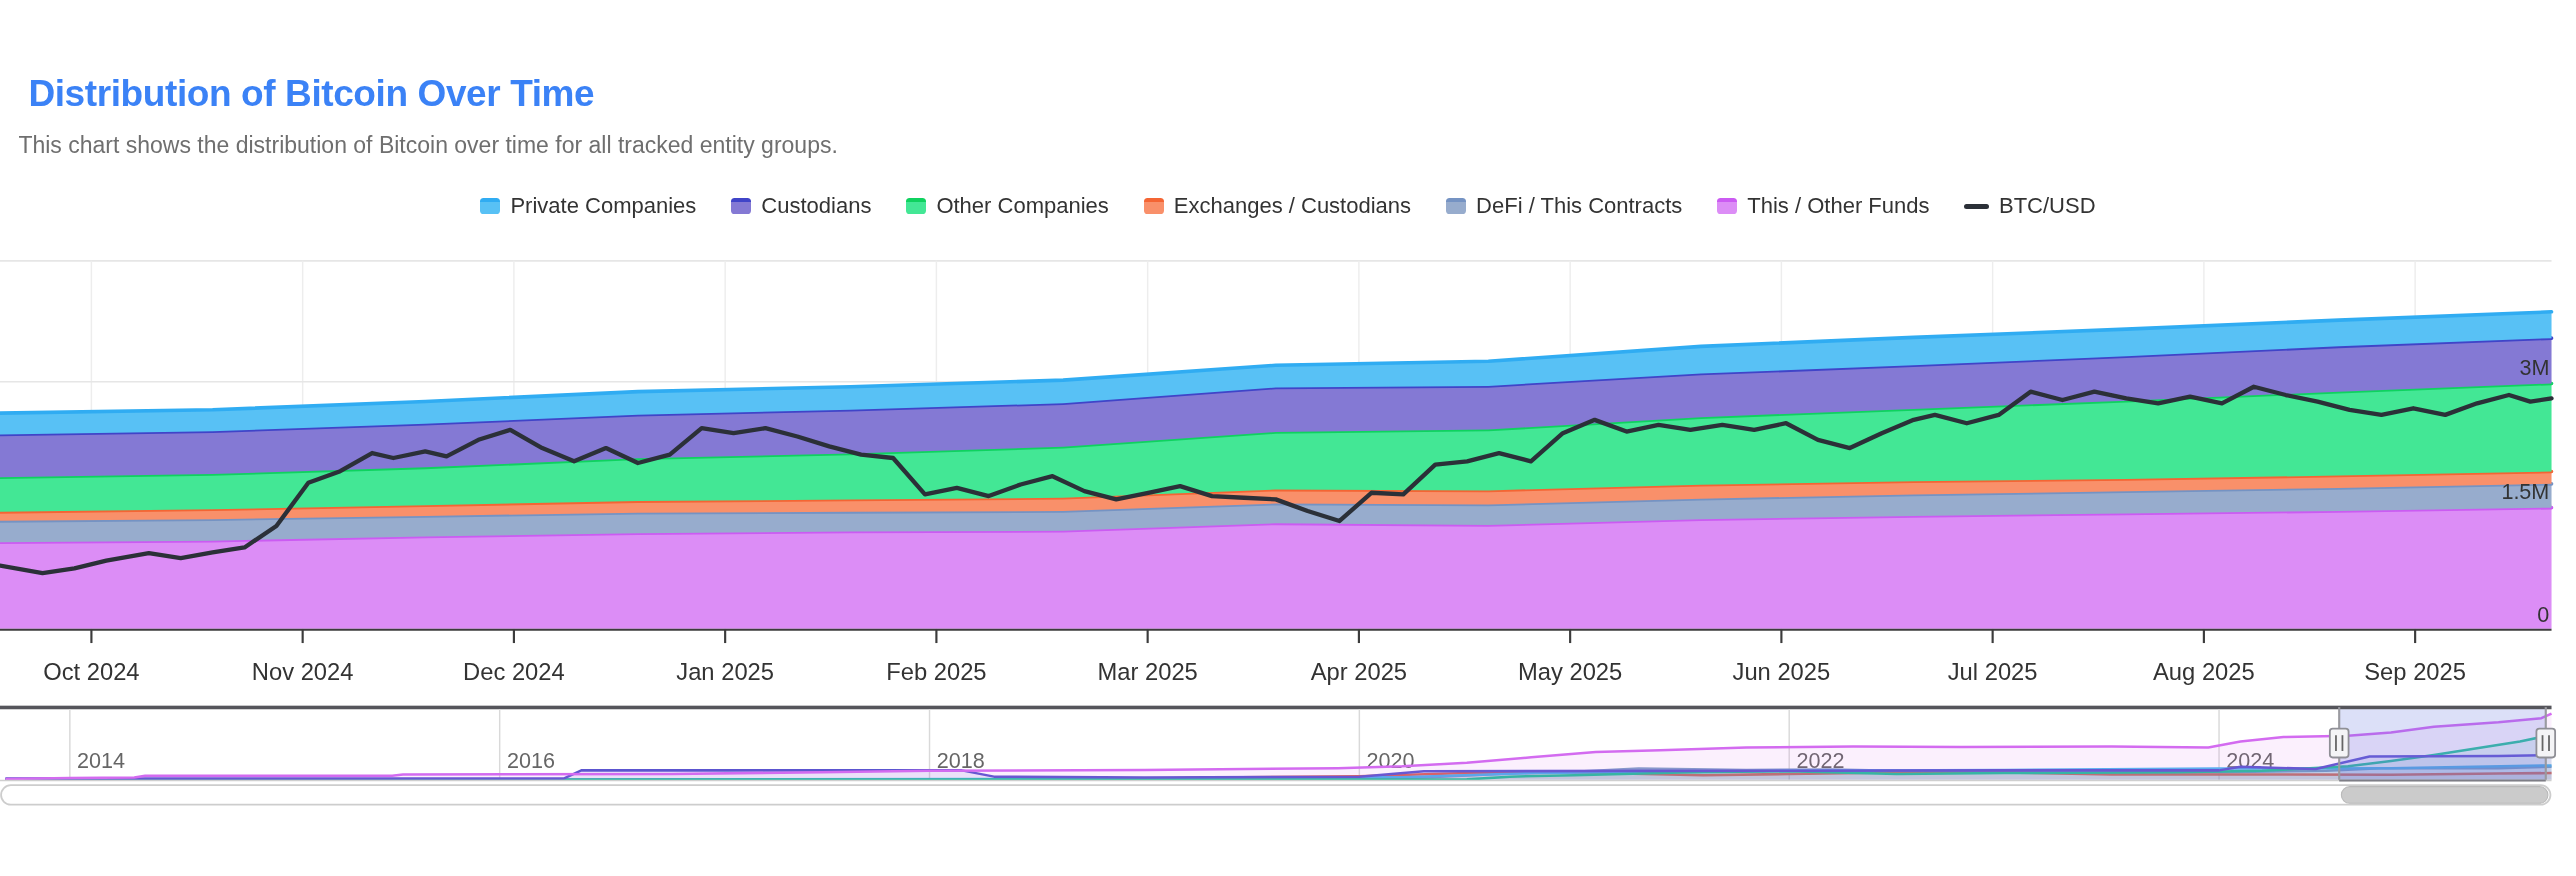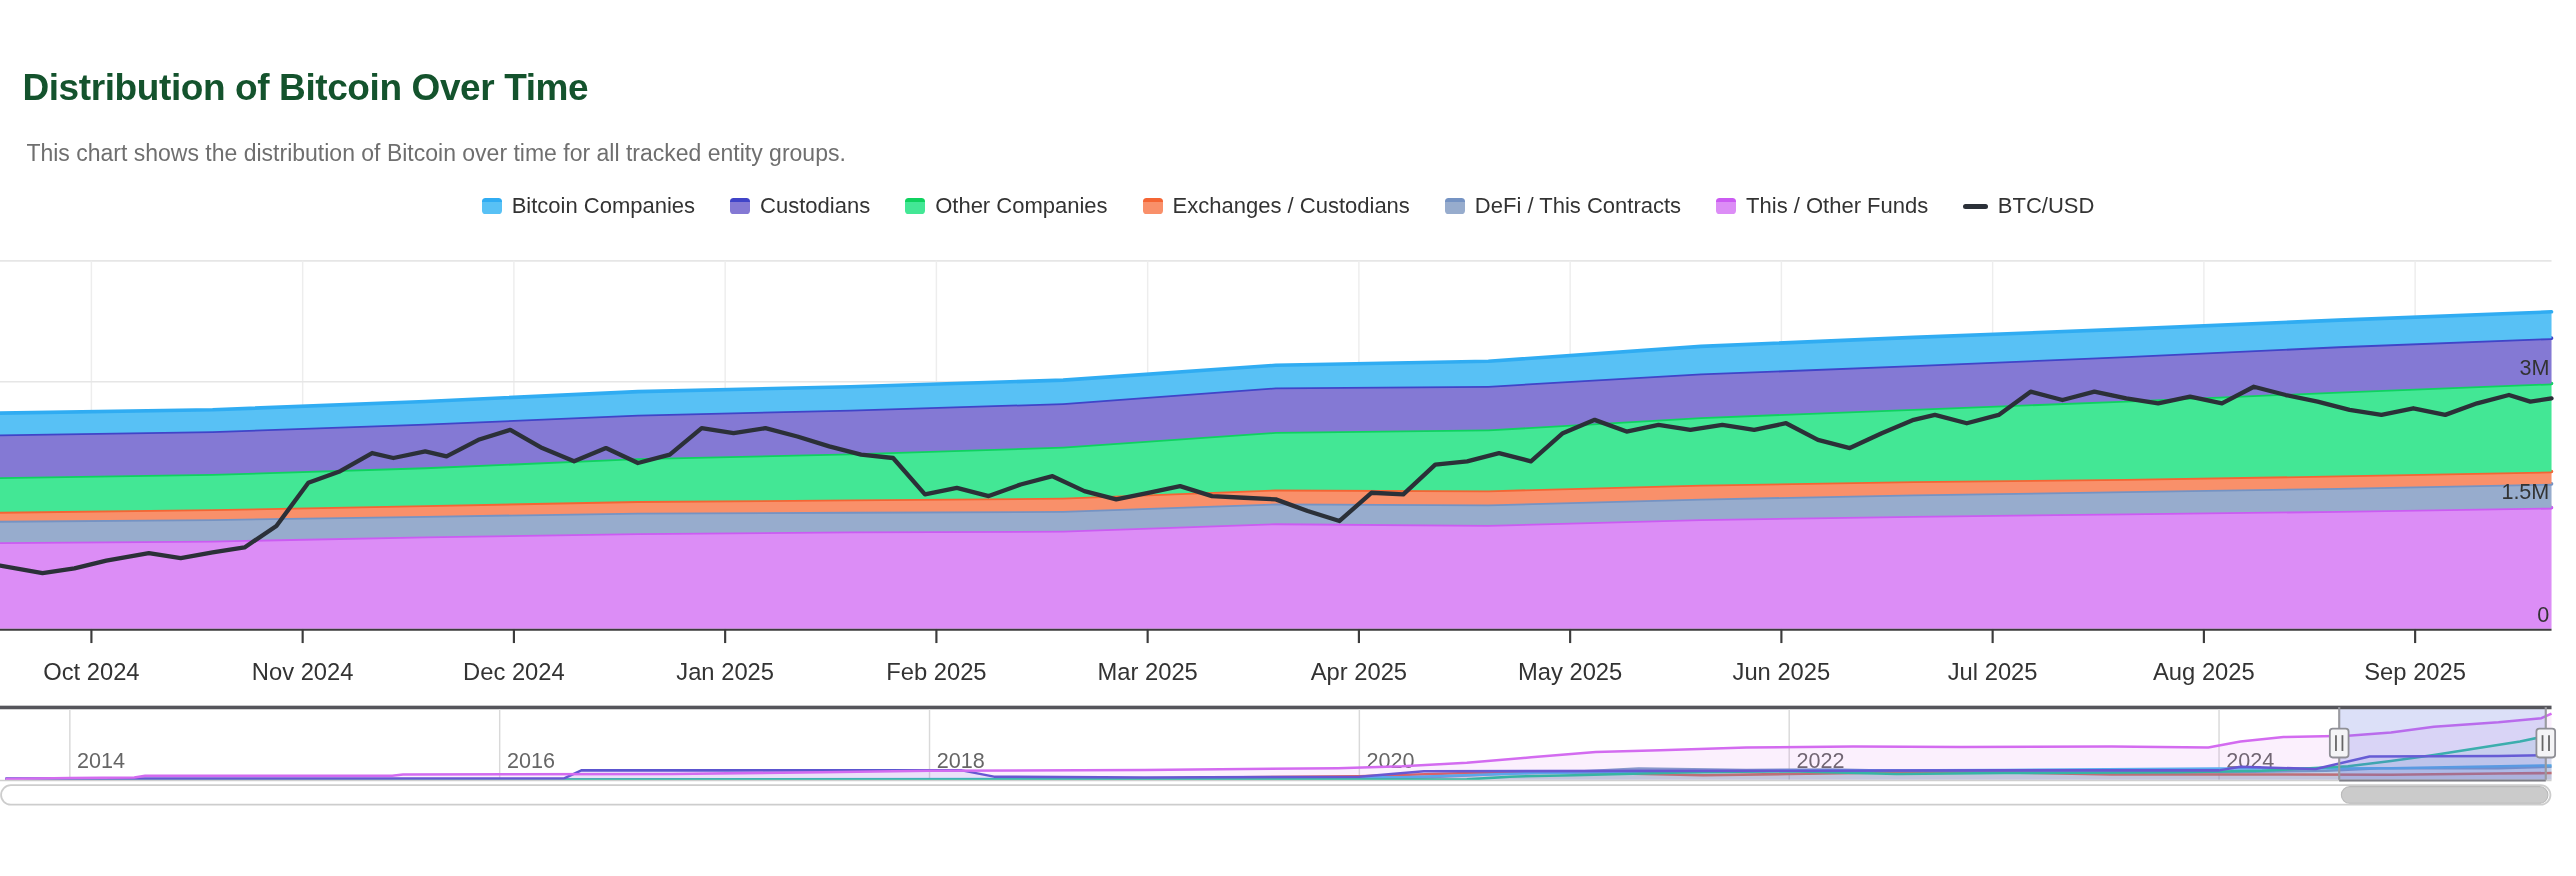--- a/index.html
+++ b/index.html
@@ -1,39 +1,39 @@
 <!DOCTYPE html>
 <html style="font-size:11.5px"><head>
 <meta charset="utf-8">
 <style>
   html,body{margin:0;padding:0;background:#fff;}
   body{width:2576px;height:877px;position:relative;overflow:hidden;
        font-family:"Liberation Sans",sans-serif;-webkit-font-smoothing:antialiased;}
-  .page-title{position:absolute;left:14.4px;top:59px;margin:8px;font-size:37px;font-weight:700;
-              color:#14532d;letter-spacing:-0.4px;}
-  .page-subtitle{position:absolute;left:14.4px;top:128px;margin:12px;font-size:23px;color:#6f6f6f;}
+  .page-title{position:absolute;left:14.4px;top:59px;margin:14px;font-size:37px;font-weight:700;
+              color:#3b82f6;letter-spacing:-0.4px;}
+  .page-subtitle{position:absolute;left:14.4px;top:128px;margin:4px;font-size:23px;color:#6f6f6f;}
   .legend{position:absolute;left:0;top:193px;width:100%;display:flex;justify-content:center;
           align-items:center;gap:35px;}
   .legend-item{display:flex;align-items:center;gap:10px;font-size:22px;color:#333;cursor:pointer;}
   .swatch{width:20px;height:12.2px;border-radius:0 0 3.6px 3.6px;border-top-left-radius:3.6px;border-top-right-radius:3.6px;}
   .swatch.area{border-top-style:solid;border-top-width:4.3px;border-radius:3.6px;}
   .swatch.line{width:24.5px;height:5px;border-radius:2.9px;}
   #chart{position:absolute;left:0;top:245px;}
   text{font-family:"Liberation Sans",sans-serif;}
 </style>
 </head>
 <body>
 
 <h1 class="page-title">Distribution of Bitcoin Over Time</h1>
 <p class="page-subtitle">This chart shows the distribution of Bitcoin over time for all tracked entity groups.</p>
 
 <div class="legend" id="legend">
     <div class="legend-item">
       <span class="swatch area" style="background: rgb(88, 193, 245); border-top: 4.3px solid rgb(48, 172, 242);"></span>
-      <span>Bitcoin Companies</span>
+      <span>Private Companies</span>
     </div>
     <div class="legend-item">
       <span class="swatch area" style="background: rgb(132, 121, 212); border-top: 4.3px solid rgb(64, 68, 200);"></span>
       <span>Custodians</span>
     </div>
     <div class="legend-item">
       <span class="swatch area" style="background: rgb(67, 231, 149); border-top: 4.3px solid rgb(15, 210, 95);"></span>
       <span>Other Companies</span>
     </div>
     <div class="legend-item">

